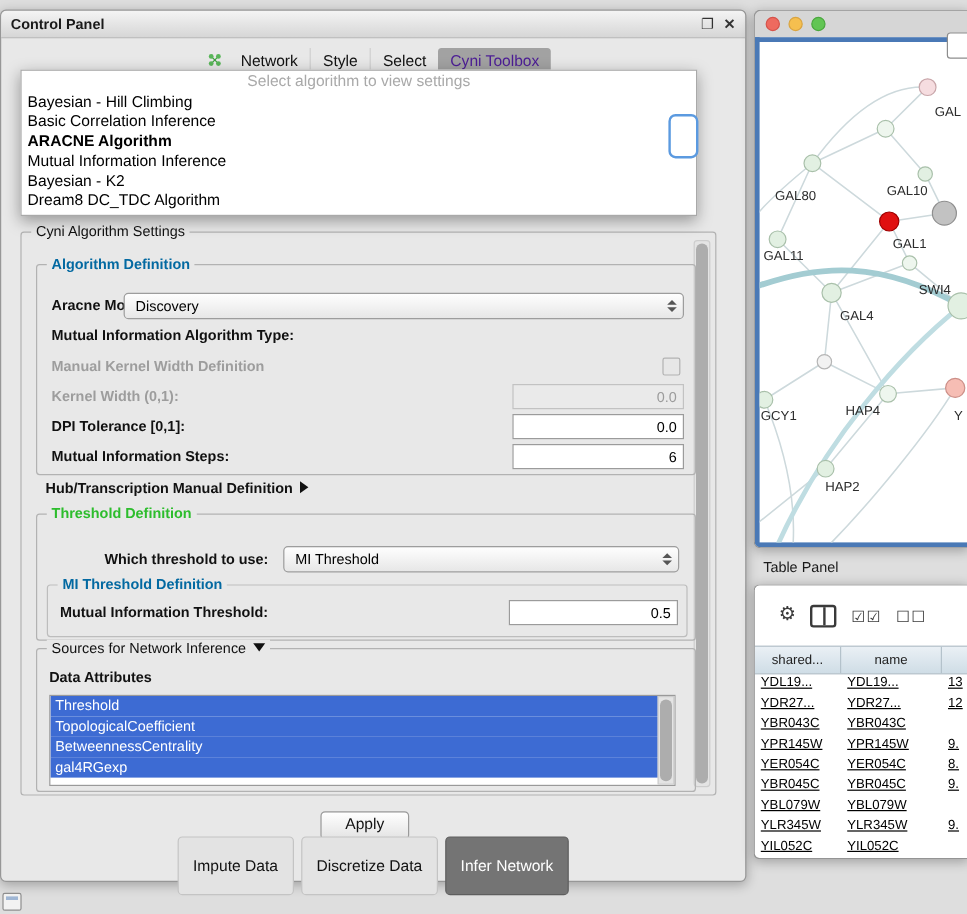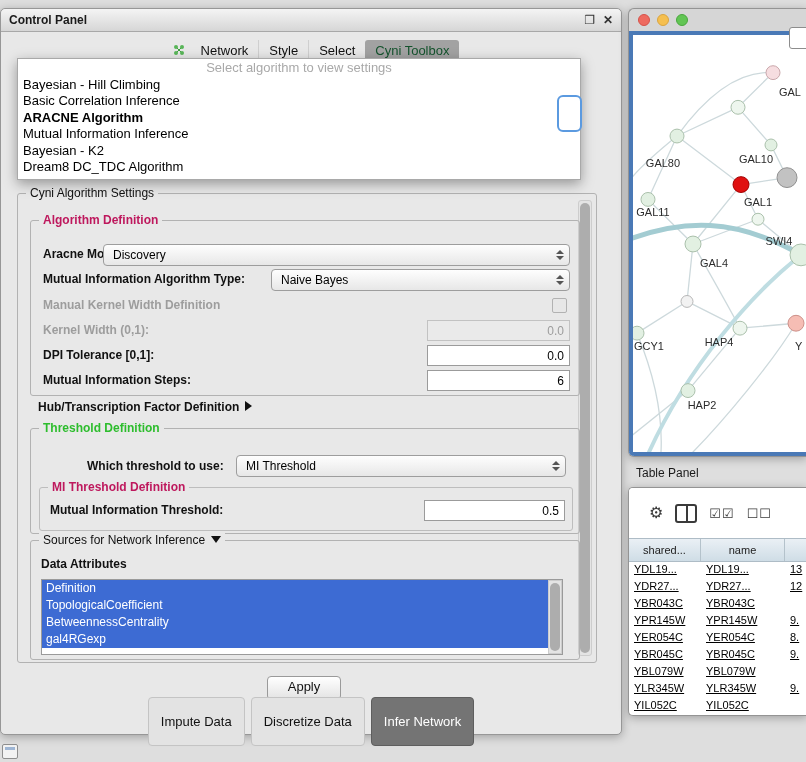--- a/index.html
+++ b/index.html
@@ -13,34 +13,34 @@
   
   #control-panel{left:0;top:8px;width:620px;height:725px;border-radius:5px;}
   .titlebar{height:22px;background:linear-gradient(#f4f4f4,#d6d6d6);border-bottom:1px solid #a8a8a8;
     display:flex;align-items:center;padding:0 8px;font-size:12px;color:#1a1a1a;border-radius:5px 5px 0 0;}
   .titlebar .t-title{font-weight:bold;}
   .titlebar .spacer{flex:1;}
   .titlebar .tb-ico{font-size:12px;color:#333;margin-left:8px;cursor:default;line-height:14px;}
   .tabs-row{position:absolute;left:0;right:0;top:30px;height:22px;display:flex;justify-content:center;align-items:center;font-size:13px;color:#111;}
   .tab{padding:3px 10px;border-left:1px solid #cfcfcf;display:flex;align-items:center;gap:16px;white-space:nowrap;}
   .tab:first-child{border-left:none;}
-  .tab.active{background:#a2a2a2;color:#14532d;border-radius:3px;border-left:none;}
+  .tab.active{background:#a2a2a2;color:#4c1d95;border-radius:3px;border-left:none;}
   .net-ico{display:inline-block;width:12px;height:12px;}
   
   #algo-popup{position:absolute;left:16px;top:49px;width:562px;background:#fff;border:1px solid #a9a9a9;
     box-shadow:0 4px 12px rgba(0,0,0,.35);z-index:50;font-size:13px;padding:1px 0 3px 0;}
   .popup-item{height:16.5px;line-height:16.5px;padding-left:5px;color:#000;white-space:nowrap;}
   .popup-item.placeholder{text-align:center;color:#a9a9a9;padding-left:0;}
   .popup-item.selected{font-weight:bold;}
   #combo-fragment{position:absolute;left:556px;top:86px;width:21px;height:33px;background:#fff;
     border:2px solid #5b9ae0;border-radius:6px;z-index:60;}
   
   .groupbox{position:absolute;border:1px solid #b2b2b2;border-radius:3px;}
   .group-label{position:absolute;top:-8px;left:8px;background:#e8e8e8;padding:0 4px;font-size:12px;color:#111;white-space:nowrap;}
-  .group-label.blue{color:#be185d;font-weight:bold;}
+  .group-label.blue{color:#0369a1;font-weight:bold;}
   .group-label.green{color:#2dbd2d;font-weight:bold;}
   .cp-lbl{position:absolute;font-size:12px;font-weight:bold;color:#111;white-space:nowrap;}
   .cp-lbl.disabled{color:#9d9d9d;}
   .field{position:absolute;box-sizing:border-box;height:21px;border:1px solid #9b9b9b;background:#fff;
     font-size:12px;text-align:right;padding:3px 5px 0 4px;color:#000;}
   .field.disabled{background:#eaeaea;color:#9c9c9c;border-color:#c2c2c2;}
   .combo{position:absolute;box-sizing:border-box;height:22px;border:1px solid #9d9d9d;border-radius:4px;
     background:linear-gradient(#fefefe,#e7e7e7);font-size:12px;line-height:20px;padding-left:9px;color:#000;}
   .combo .arrows{position:absolute;right:5px;top:5px;}
   .combo .arrows i{display:block;width:0;height:0;border-left:4px solid transparent;border-right:4px solid transparent;}
@@ -147,43 +147,36 @@
       <span class="cp-lbl" style="left:12px;top:26px;">Aracne Mode:</span>
       <div class="combo" style="left:72px;top:23px;width:467px;">
         <span>Discovery</span>
         <span class="arrows">
             <i class="up"></i>
             <i class="down"></i>
           </span>
       </div>
 
       <span class="cp-lbl" style="left:12px;top:51px;">Mutual Information Algorithm Type:</span>
-      <div class="combo" style="left:240px;top:48px;width:299px;">
-        <span>Naive Bayes</span>
-        <span class="arrows">
-            <i class="up"></i>
-            <i class="down"></i>
-          </span>
-      </div>
 
       <span class="cp-lbl disabled" style="left:12px;top:77px;">Manual Kernel Width Definition</span>
       <div class="checkbox" style="left:521px;top:77px;"></div>
 
       <span class="cp-lbl disabled" style="left:12px;top:102px;">Kernel Width (0,1):</span>
       <div class="field disabled" style="left:396px;top:99px;width:143px;">0.0</div>
 
       <span class="cp-lbl" style="left:12px;top:127px;">DPI Tolerance [0,1]:</span>
       <div class="field" style="left:396px;top:124px;width:143px;">0.0</div>
 
       <span class="cp-lbl" style="left:12px;top:152px;">Mutual Information Steps:</span>
       <div class="field" style="left:396px;top:149px;width:143px;">6</div>
     </div>
 
     <span class="cp-lbl" style="left:20px;top:206px;">
-      <span>Hub/Transcription Factor Definition</span><span class="tri-right"></span>
+      <span>Hub/Transcription Manual Definition</span><span class="tri-right"></span>
     </span>
 
     <div class="groupbox" style="left:12px;top:234px;width:548px;height:104px;">
       <span class="group-label green">Threshold Definition</span>
 
       <span class="cp-lbl" style="left:56px;top:30px;">Which threshold to use:</span>
       <div class="combo" style="left:205px;top:26px;width:330px;">
         <span>MI Threshold</span>
         <span class="arrows">
             <i class="up"></i>
@@ -200,21 +193,21 @@
 
     <div class="groupbox" style="left:12px;top:346px;width:548px;height:118px;">
       <span class="group-label">
         <span>Sources for Network Inference</span><span class="tri-down"></span>
       </span>
       <span class="cp-lbl" style="left:10px;top:16px;">Data Attributes</span>
       <div id="attr-list">
         <div class="vscroll" style="right:0;top:0;bottom:0;border-radius:0;">
             <div class="thumb"></div>
           </div>
-      <div class="attr-item">Definition</div>
+      <div class="attr-item">Threshold</div>
           <div class="attr-item">TopologicalCoefficient</div>
           <div class="attr-item">BetweennessCentrality</div>
           <div class="attr-item">gal4RGexp</div>
         </div>
     </div>
   </div>
 
   <div id="apply-btn">Apply</div>
 
   <div class="bottom-tabs">

